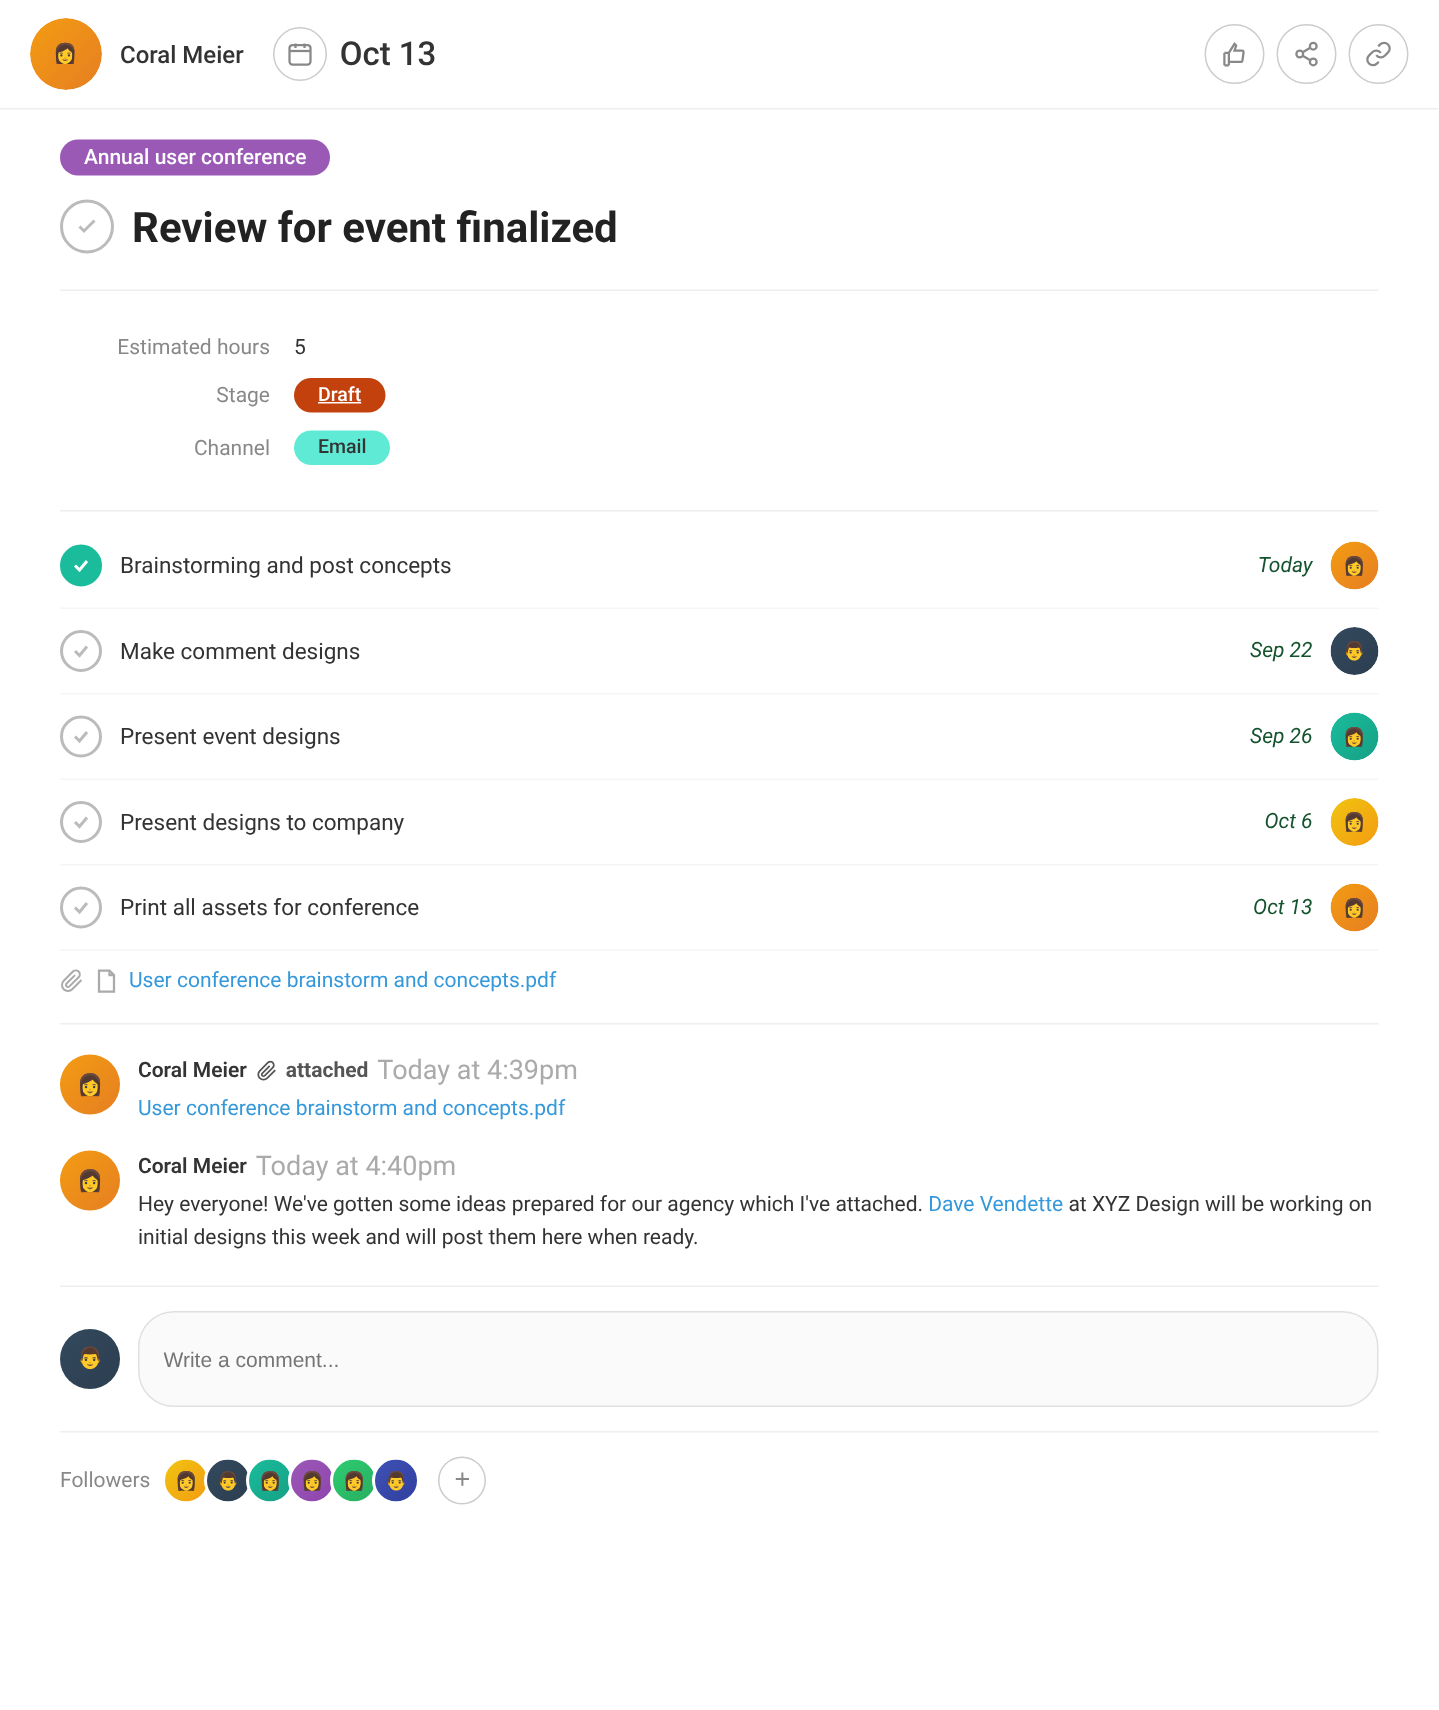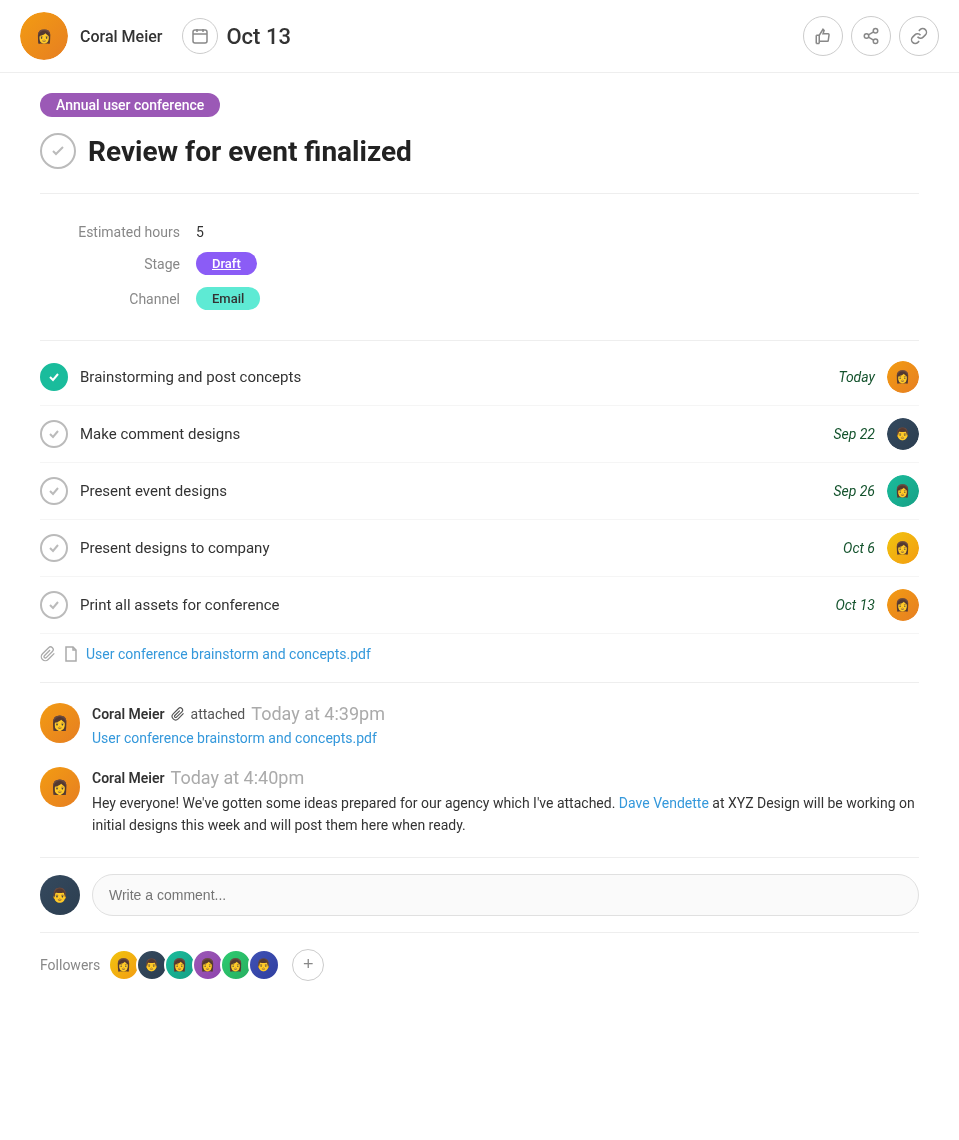--- a/index.html
+++ b/index.html
@@ -155,21 +155,21 @@
       color: #333;
     }
     .badge {
       display: inline-block;
       padding: 4px 16px;
       border-radius: 20px;
       font-size: 13px;
       font-weight: 500;
     }
     .badge-draft {
-      background: #8b5cf6;
+      background: #c2410c;
       color: white;
       text-decoration: underline;
     }
     .badge-email {
       background: #5eead4;
       color: #333;
     }
 
     
     .subtasks-section {
@@ -257,20 +257,21 @@
       flex-wrap: wrap;
     }
     .activity-name {
       font-weight: 600;
       font-size: 14px;
       color: #333;
     }
     .activity-action {
       font-size: 14px;
       color: #555;
+      font-weight: bold;
     }
     .activity-time {
       font-size: 18px;
       color: #aaa;
     }
     .activity-link {
       color: #3498db;
       text-decoration: none;
       font-size: 14px;
     }
@@ -287,21 +288,21 @@
     
     .comment-section {
       border-top: 1px solid #eee;
       padding: 16px 0;
       display: flex;
       align-items: center;
       gap: 12px;
     }
     .comment-input {
       flex: 1;
-      padding: 12px 16px;
+      padding: 23px 16px;
       border: 1px solid #e0e0e0;
       border-radius: 24px;
       font-size: 14px;
       color: #aaa;
       outline: none;
       background: #fafafa;
     }
 
     
     .followers-section {

